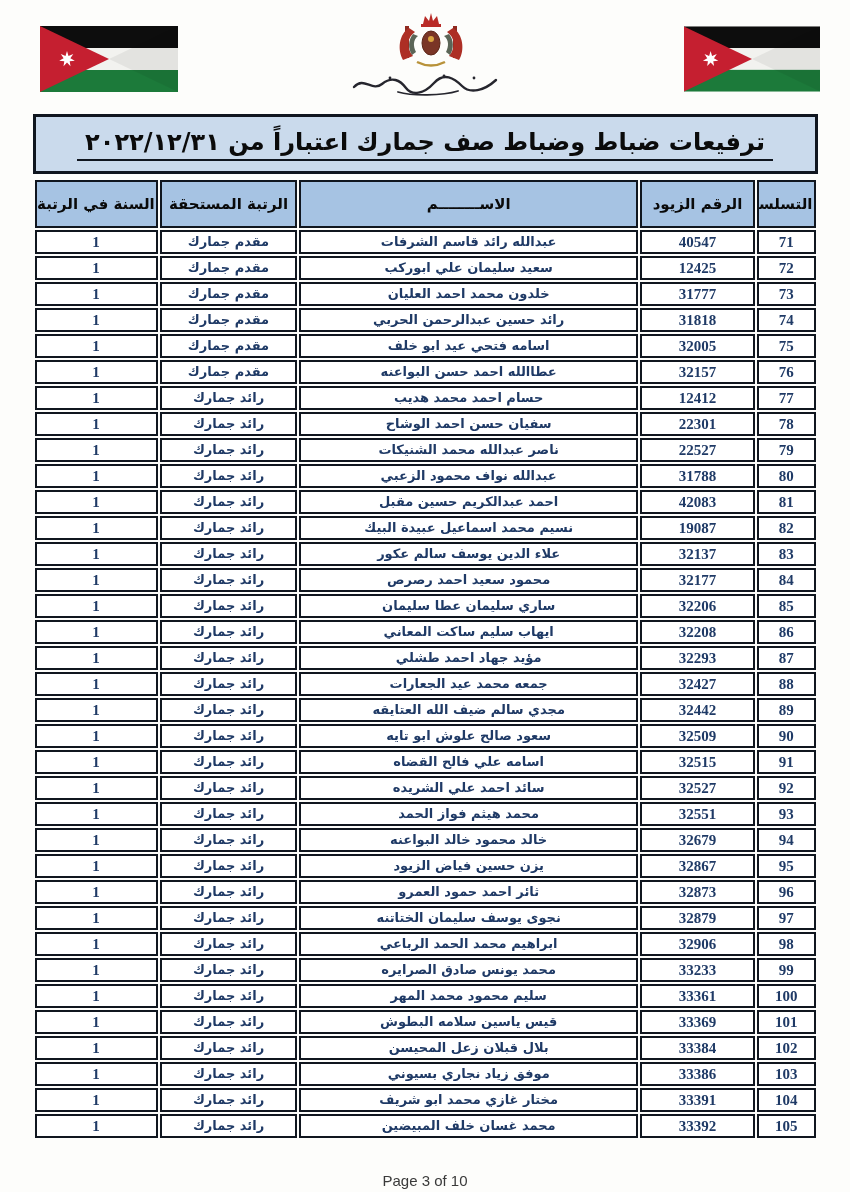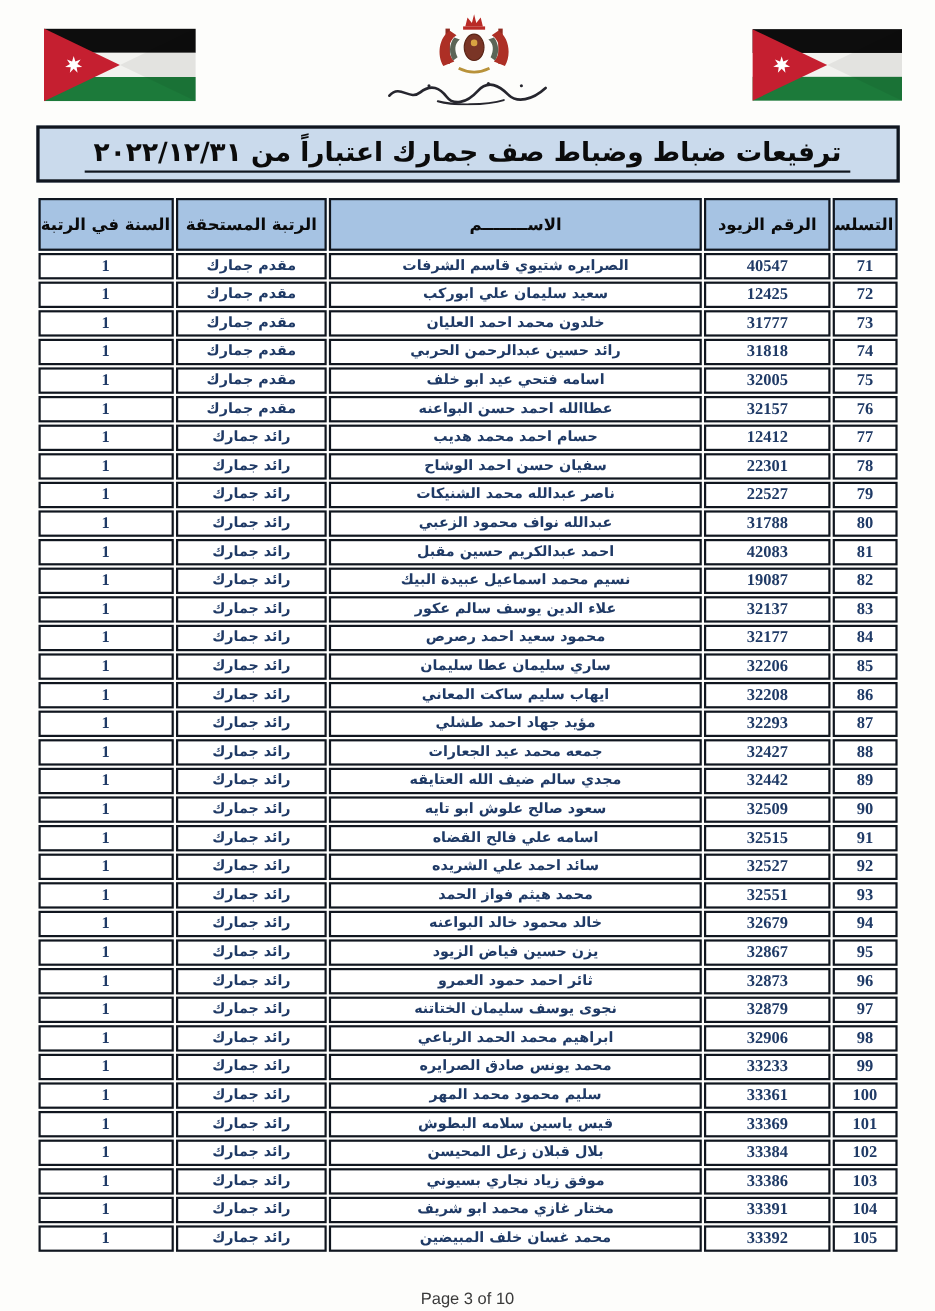--- a/index.html
+++ b/index.html
@@ -13,22 +13,22 @@
   .top-header{
     height:112px;
     display:flex;justify-content:space-between;align-items:flex-start;
     padding:0 30px 0 40px;box-sizing:border-box;
   }
   .flag-wrap{margin-top:26px;line-height:0;}
   .logo-wrap{margin-top:12px;text-align:center;line-height:0;}
   .logo-wrap .sig{margin-top:2px;}
   
   .title-bar{
-    width:785px;margin:2px auto 12px;box-sizing:border-box;
-    height:52px;border:3px solid #10161f;background:#cadaec;
+    width:785px;margin:2px auto 4px;box-sizing:border-box;
+    height:60px;border:3px solid #10161f;background:#cadaec;
     display:flex;align-items:center;justify-content:center;
     direction:rtl;
   }
   .title-text{
     font-weight:bold;font-size:24px;color:#0b0b0b;
     border-bottom:2.5px solid #10161f;padding:0 8px 3px;
     white-space:nowrap;
   }
   
   table.promotions{
@@ -137,21 +137,21 @@
       <th>الرقم الزيود</th>
       <th>الاســــــــم</th>
       <th>الرتبة المستحقة</th>
       <th>السنة في الرتبة</th>
     </tr>
   </thead>
   <tbody>
       <tr>
         <td class="num">71</td>
         <td class="num">40547</td>
-        <td>الصرايره شتيوي قاسم الشرفات</td>
+        <td>عبدالله رائد قاسم الشرفات</td>
         <td>مقدم جمارك</td>
         <td class="num">1</td>
       </tr>
       <tr>
         <td class="num">72</td>
         <td class="num">12425</td>
         <td>سعيد سليمان علي ابوركب</td>
         <td>مقدم جمارك</td>
         <td class="num">1</td>
       </tr>

